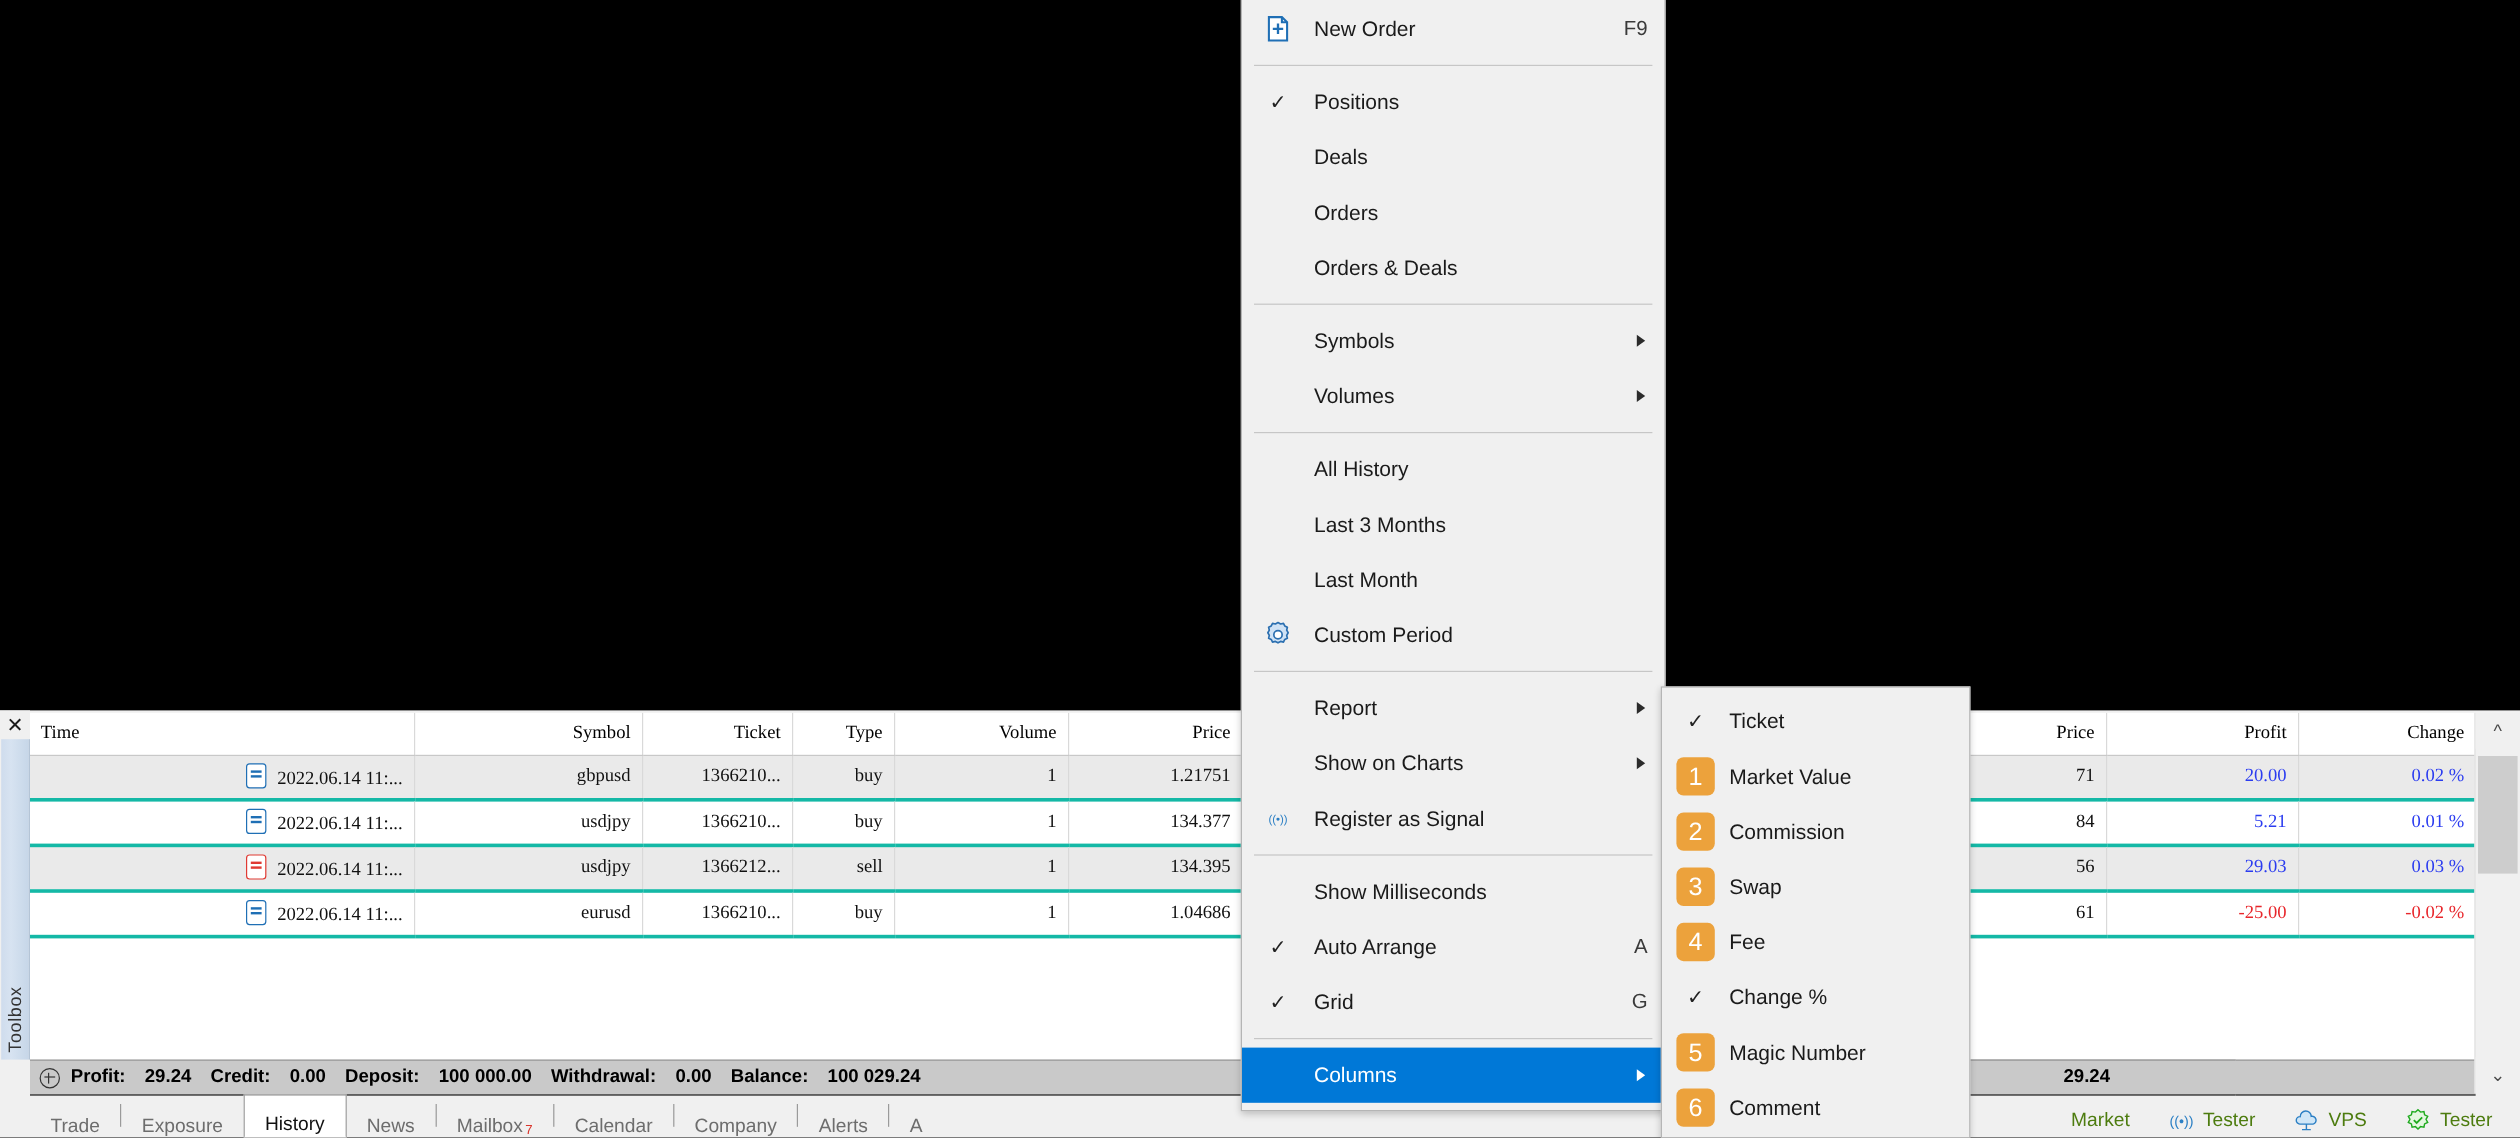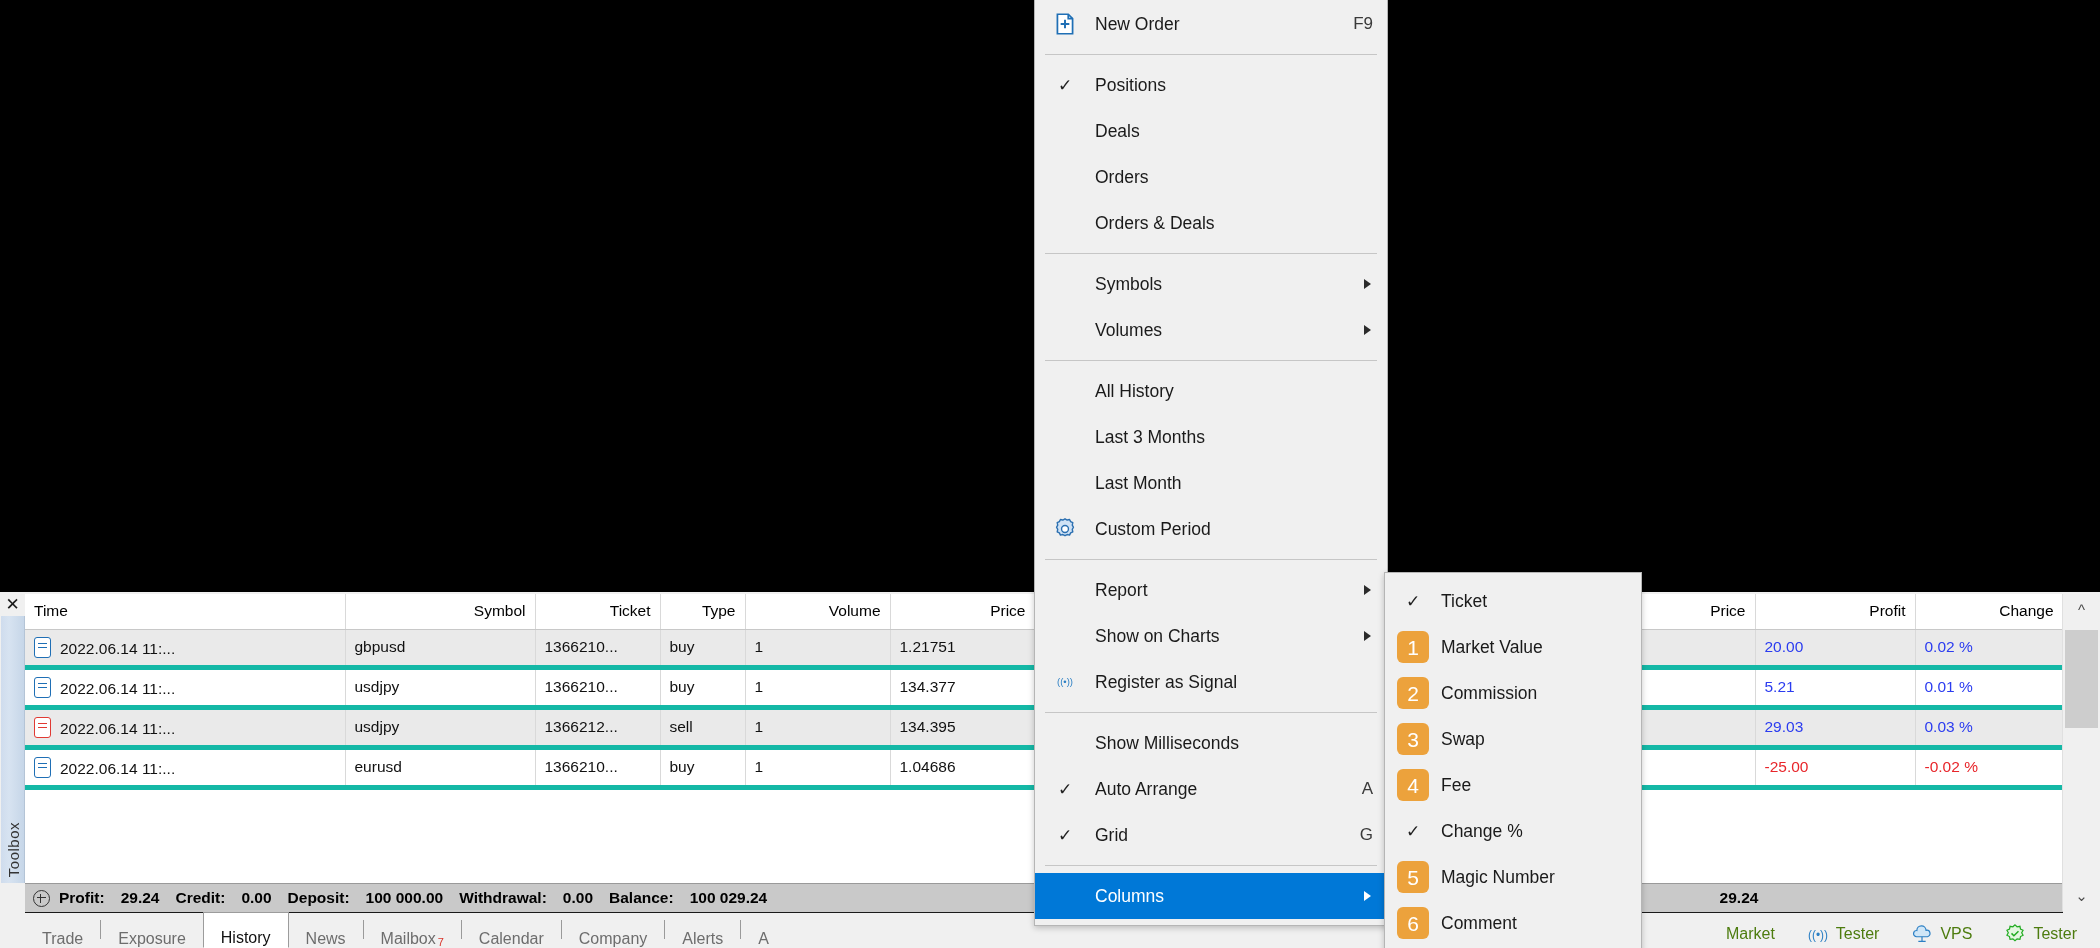--- a/index.html
+++ b/index.html
@@ -20,30 +20,30 @@
      font-size:17px;color:#1a1a1a;line-height:1;}
   .tb-vert{position:absolute;left:1px;top:24px;width:23px;height:267px;
      background:linear-gradient(to right,#cfdced,#d7e3f1 35%,#c6d6e8);
      border-right:1px solid #b4c4d6;}
   .tb-vert span{position:absolute;bottom:6px;left:50%;transform:translateX(-50%) rotate(180deg);
      writing-mode:vertical-rl;font-size:15px;color:#333;letter-spacing:.5px;white-space:nowrap;}
 
   
   .tbl{position:absolute;left:25px;top:2px;right:0px;height:289px;background:#fff;}
   .tbl-inner{position:absolute;left:0;top:0;right:37px;bottom:0;overflow:hidden;}
-  table.grid{border-collapse:collapse;width:2038px;table-layout:fixed;font-size:15.5px;color:#111;}
+  table.grid{border-collapse:collapse;width:2038px;table-layout:fixed;font-size:15.5px;color:#111;font-family:Liberation Serif, serif;}
   table.grid th{
      background:#fff;font-weight:normal;color:#000;text-align:right;
      padding:3px 9px 4px 9px;height:28px;border-right:1px solid #d9d9d9;border-bottom:1px solid #c8c8c8;
      white-space:nowrap;font-size:15.5px;
   }
   table.grid th.l{text-align:left;}
   table.grid td{
-     padding:3px 9px 4px 9px;height:28px;border-right:1px solid #d9d9d9;border-bottom:5px solid #14b8a6;
-     white-space:nowrap;overflow:hidden;
+     padding:3px 9px 4px 9px;height:28px;border-right:1px solid #d9d9d9;border-bottom:3px solid #14b8a6;
+     text-align:right;white-space:nowrap;overflow:hidden;
   }
   table.grid tr.alt td{background:#eaeaea;}
   table.grid tr td{background:#fff;}
   td.l{text-align:left;}
   .posicon{display:inline-block;width:15px;height:19px;border:1.6px solid #1f6fb5;border-radius:3px;
      vertical-align:-4px;margin-right:9px;position:relative;background:#fff;}
   .posicon:before,.posicon:after{content:"";position:absolute;left:3px;right:3px;height:1.6px;background:#1f6fb5;}
   .posicon:before{top:5px;} .posicon:after{top:9px;}
   .posicon.sell{border-color:#e03a33;}
   .posicon.sell:before,.posicon.sell:after{background:#e03a33;}

